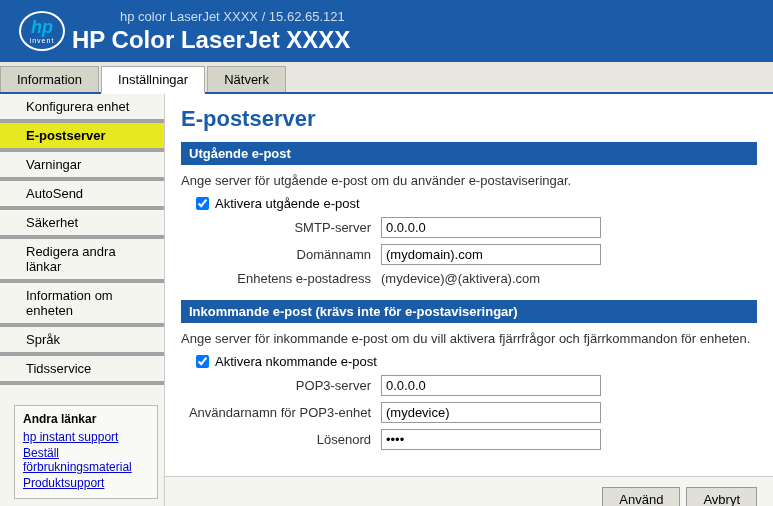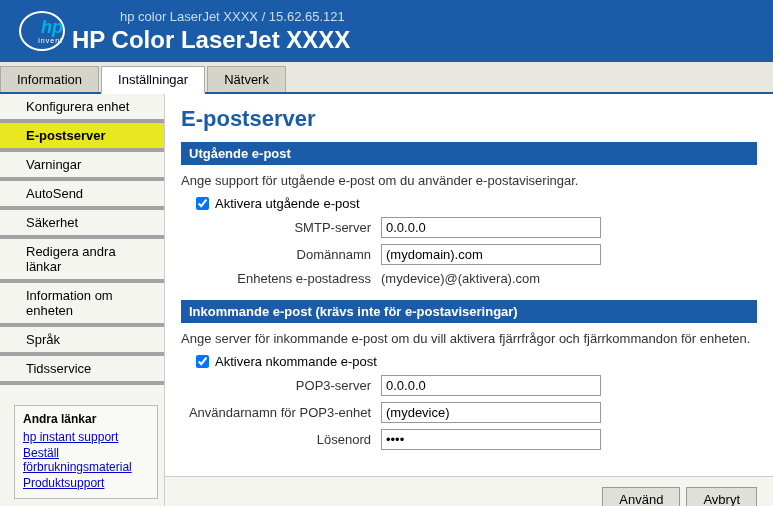--- a/index.html
+++ b/index.html
@@ -1,21 +1,21 @@
 <!DOCTYPE html>
 <html><head>
   <meta charset="utf-8">
   <style>
     * { box-sizing: border-box; margin: 0; padding: 0; }
     body { font-family: Arial, Helvetica, sans-serif; font-size: 13px; background: #fff; width: 773px; }
 
     
     .header { background: #1a5ca8; display: flex; align-items: center; padding: 8px 12px; height: 62px; }
     .logo-box { width: 60px; height: 44px; background: #1a5ca8; display: flex; align-items: center; justify-content: center; }
-    .logo-circle { width: 46px; height: 40px; border-radius: 50%; background: #1a5ca8; border: 2px solid #fff; display: flex; flex-direction: column; align-items: flex-end; justify-content: center; }
+    .logo-circle { width: 46px; height: 40px; border-radius: 50%; background: #1a5ca8; border: 2px solid #fff; display: flex; flex-direction: column; align-items: center; justify-content: center; }
     .logo-hp { color: #00b0e6; font-size: 18px; font-weight: bold; font-style: italic; line-height: 1; }
     .logo-invent { color: #fff; font-size: 7px; letter-spacing: 1px; margin-top: 1px; }
     .header-text { color: #fff; }
     .header-subtitle { font-size: 13px; color: #cde; margin-bottom: 2px; padding-left: 48px; }
     .header-title { font-size: 24px; font-weight: bold; color: #fff; }
 
     
     .tabs { display: flex; background: #e8e8e0; border-bottom: 2px solid #1a5ca8; padding-top: 4px; }
     .tab { padding: 5px 16px; cursor: pointer; border: 1px solid #aaa; border-bottom: none; margin-right: 2px; background: #d4d4c8; font-size: 13px; }
     .tab.active { background: #fff; border-bottom: 2px solid #fff; margin-bottom: -2px; font-weight: normal; }
@@ -91,21 +91,21 @@
       <a class="sidebar-link-item">Produktsupport</a>
     </div>
   </div>
 
   <div style="flex:1; display:flex; flex-direction:column; justify-content:space-between;">
     <div class="content">
       <div class="page-title">E-postserver</div>
 
       <div class="section-gap">
         <div class="section-header">Utgående e-post</div>
-        <div class="section-desc">Ange support för utgående e-post om du använder e-postaviseringar.</div>
+        <div class="section-desc">Ange server för utgående e-post om du använder e-postaviseringar.</div>
         <div class="checkbox-row">
           <input type="checkbox" checked="" style="">
           <span class="checkbox-label">Aktivera utgående e-post</span>
         </div>
         <div class="form-row">
           <div class="form-label">SMTP-server</div>
           <input class="form-input" type="text" value="0.0.0.0" style="">
         </div>
         <div class="form-row">
           <div class="form-label">Domännamn</div>

